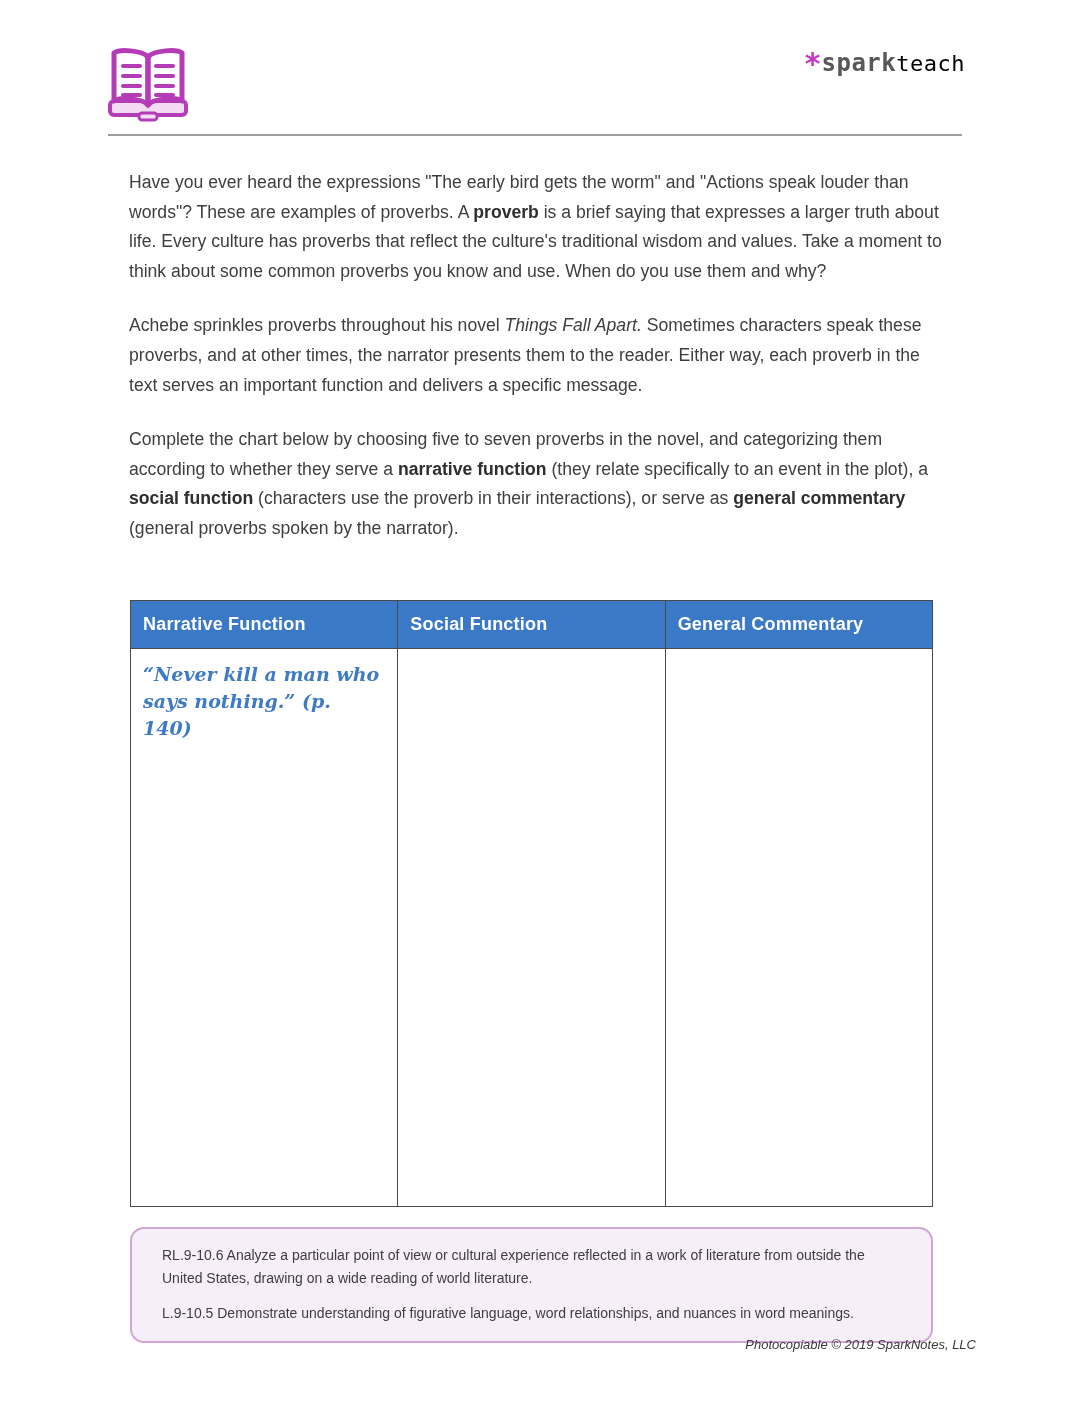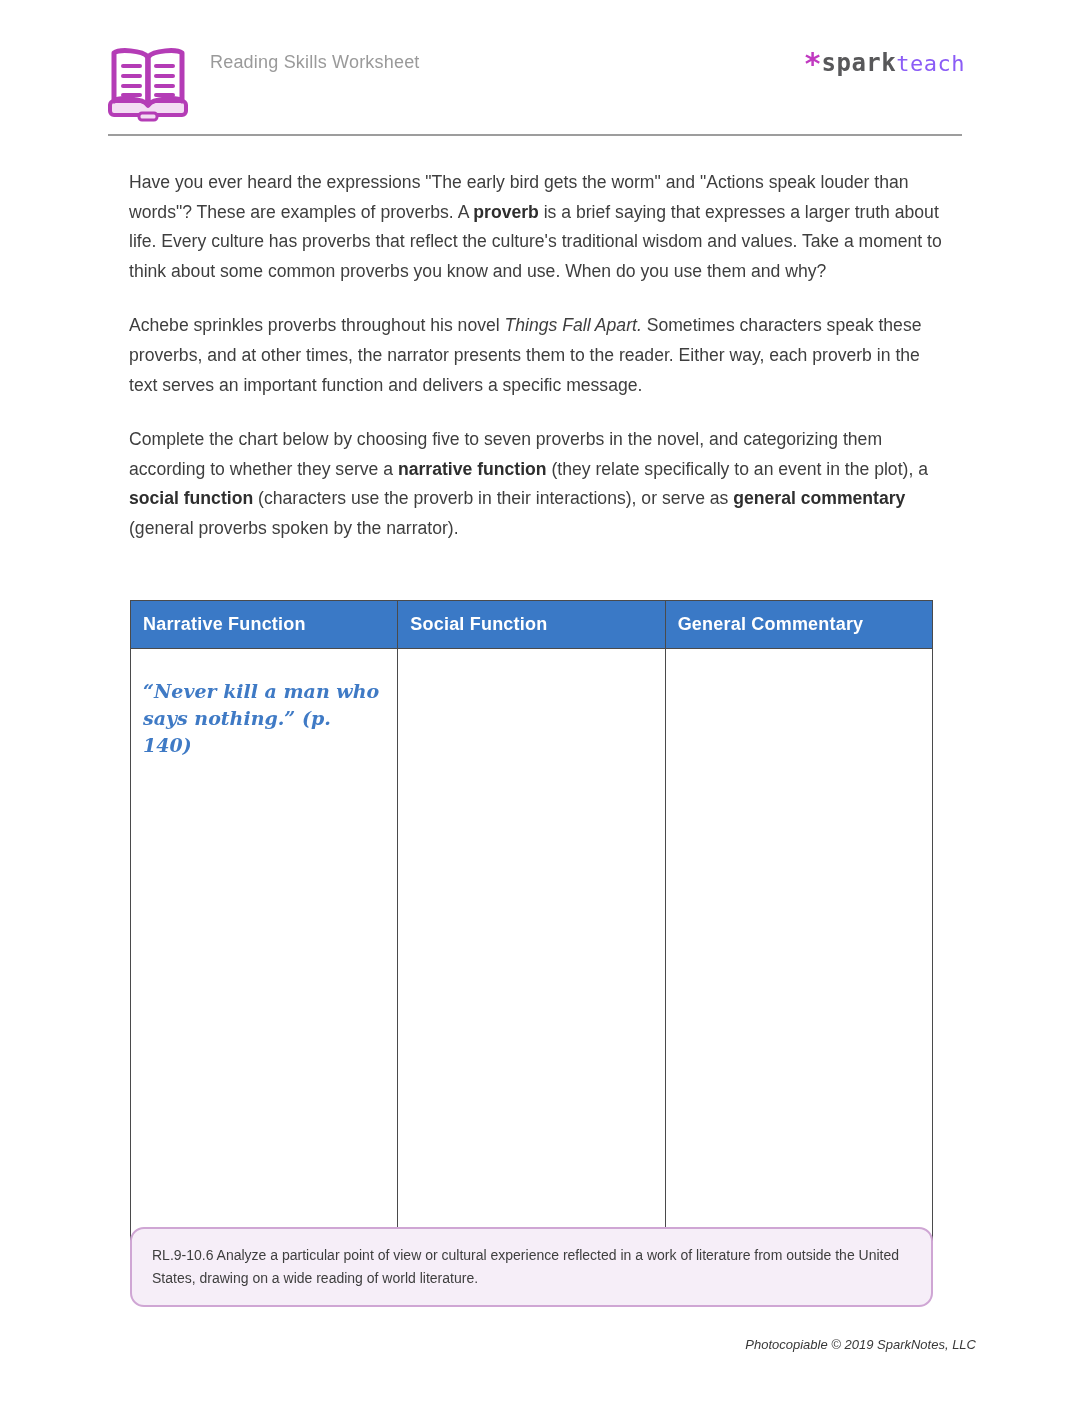--- a/index.html
+++ b/index.html
@@ -16,51 +16,51 @@
   
   .book-icon { position:absolute; left:106px; top:44px; width:84px; height:80px; }
   .header-text { position:absolute; left:210px; top:52px; }
   .eyebrow { font-size:18px; color:#9a9a9a; letter-spacing:0.2px; }
   .page-title { margin-top:6px; font-size:28px; font-weight:bold; color:#1d1d1d; letter-spacing:-0.2px; }
   .page-title .title-sub { color:#8c8c8c; font-weight:normal; }
 
   .logo { position:absolute; top:46px; right:119px; white-space:nowrap; }
   .logo-star { color:#c13ac1; font-size:30px; line-height:1; position:relative; top:3px; margin-right:1px; font-family:"DejaVu Sans", sans-serif; font-weight:bold; }
   .logo-spark { color:#58585a; font-weight:bold; font-size:24px; letter-spacing:0.5px; font-family:"DejaVu Sans Mono", monospace; }
-  .logo-teach { color:#8b5cf6; font-size:22px; letter-spacing:0.5px; font-family:"DejaVu Sans Mono", monospace; }
+  .logo-teach { color:#000000; font-size:22px; letter-spacing:0.5px; font-family:"DejaVu Sans Mono", monospace; }
 
   .divider { position:absolute; left:108px; top:134px; width:854px; border-top:2px solid #9d9d9d; }
 
   
   .intro { position:absolute; left:129px; top:156px; width:822px; }
   .intro p { margin:12px 0 25px 0; font-size:17.6px; line-height:29.6px; color:#3e3e3e; }
   .intro strong { font-weight:bold; color:#2e2e2e; }
   .intro em { font-style:italic; }
 
   
   .worksheet-table { position:absolute; left:130px; top:600px; width:803px; border-collapse:collapse; table-layout:fixed; }
   .worksheet-table th {
     height:47px; background:#3a79c6; color:#ffffff;
     font-size:18px; font-weight:bold; text-align:left;
     padding:0 12px; border:1px solid #4a4a4b; letter-spacing:0.2px;
   }
   .worksheet-table td {
     height:533px; border:1px solid #4a4a4b;
-    vertical-align:top; padding:29px 12px; background:#fff;
+    vertical-align:top; padding:12px 12px; background:#fff;
   }
   .proverb {
     font-family:"DejaVu Serif", serif; font-style:italic; font-weight:bold;
     font-size:19px; line-height:1.42; color:#3f7ac5;
   }
 
   
   .standards {
     position:absolute; left:130px; top:1227px; width:803px; box-sizing:border-box;
     background:#f6eef8; border:2px solid #cfa6d4; border-radius:14px;
-    padding:15px 22px 3px 20px;
+    padding:15px 22px 3px 30px;
   }
   .standards p { margin:0 0 13px 0; font-size:14px; line-height:1.62; color:#3e3e3e; }
 
   
   .footer {
     position:absolute; top:1337px; right:108px;
     font-size:13px; font-style:italic; color:#383838;
   }
 </style>
 </head>
@@ -82,21 +82,20 @@
           <line x1="17" y1="51" x2="34" y2="51"></line>
         <line x1="50" y1="22" x2="67" y2="22"></line>
           <line x1="50" y1="32" x2="67" y2="32"></line>
         <line x1="50" y1="42" x2="67" y2="42"></line>
           <line x1="50" y1="51" x2="67" y2="51"></line>
       </g>
     </svg>
   </div>
 
   <div class="header-text">
-    <div class="eyebrow">Reading Skills Worksheet</div>
   </div>
 
   <div class="logo"><span class="logo-star">*</span><span class="logo-spark">spark</span><span class="logo-teach">teach</span></div>
 
   <div class="divider"></div>
 
   <div class="intro">
     <p><span>Have you ever heard the expressions "The early bird gets the worm" and "Actions speak louder than words"? These are examples of proverbs. A </span><strong>proverb</strong><span> is a brief saying that expresses a larger truth about life. Every culture has proverbs that reflect the culture's traditional wisdom and values. Take a moment to think about some common proverbs you know and use. When do you use them and why?</span></p>
     <p><span>Achebe sprinkles proverbs throughout his novel </span><em>Things Fall Apart.</em><span> Sometimes characters speak these proverbs, and at other times, the narrator presents them to the reader. Either way, each proverb in the text serves an important function and delivers a specific message.</span></p>
     <p><span>Complete the chart below by choosing five to seven proverbs in the novel, and categorizing them according to whether they serve a </span><strong>narrative function</strong><span> (they relate specifically to an event in the plot), a </span><strong>social function</strong><span> (characters use the proverb in their interactions), or serve as </span><strong>general commentary</strong><span> (general proverbs spoken by the narrator).</span></p>
@@ -116,17 +115,18 @@
           <div class="proverb">“Never kill a man who says nothing.” (p. 140)</div>
         </td>
         <td></td>
         <td></td>
       </tr>
     </tbody>
   </table>
 
   <div class="standards">
     <p>RL.9-10.6 Analyze a particular point of view or cultural experience reflected in a work of literature from outside the United States, drawing on a wide reading of world literature.</p>
+    <p>L.9-10.5 Demonstrate understanding of figurative language, word relationships, and nuances in word meanings.</p>
   </div>
 
   <div class="footer">Photocopiable © 2019 SparkNotes, LLC</div>
 
 </div>
 
 </body></html>

